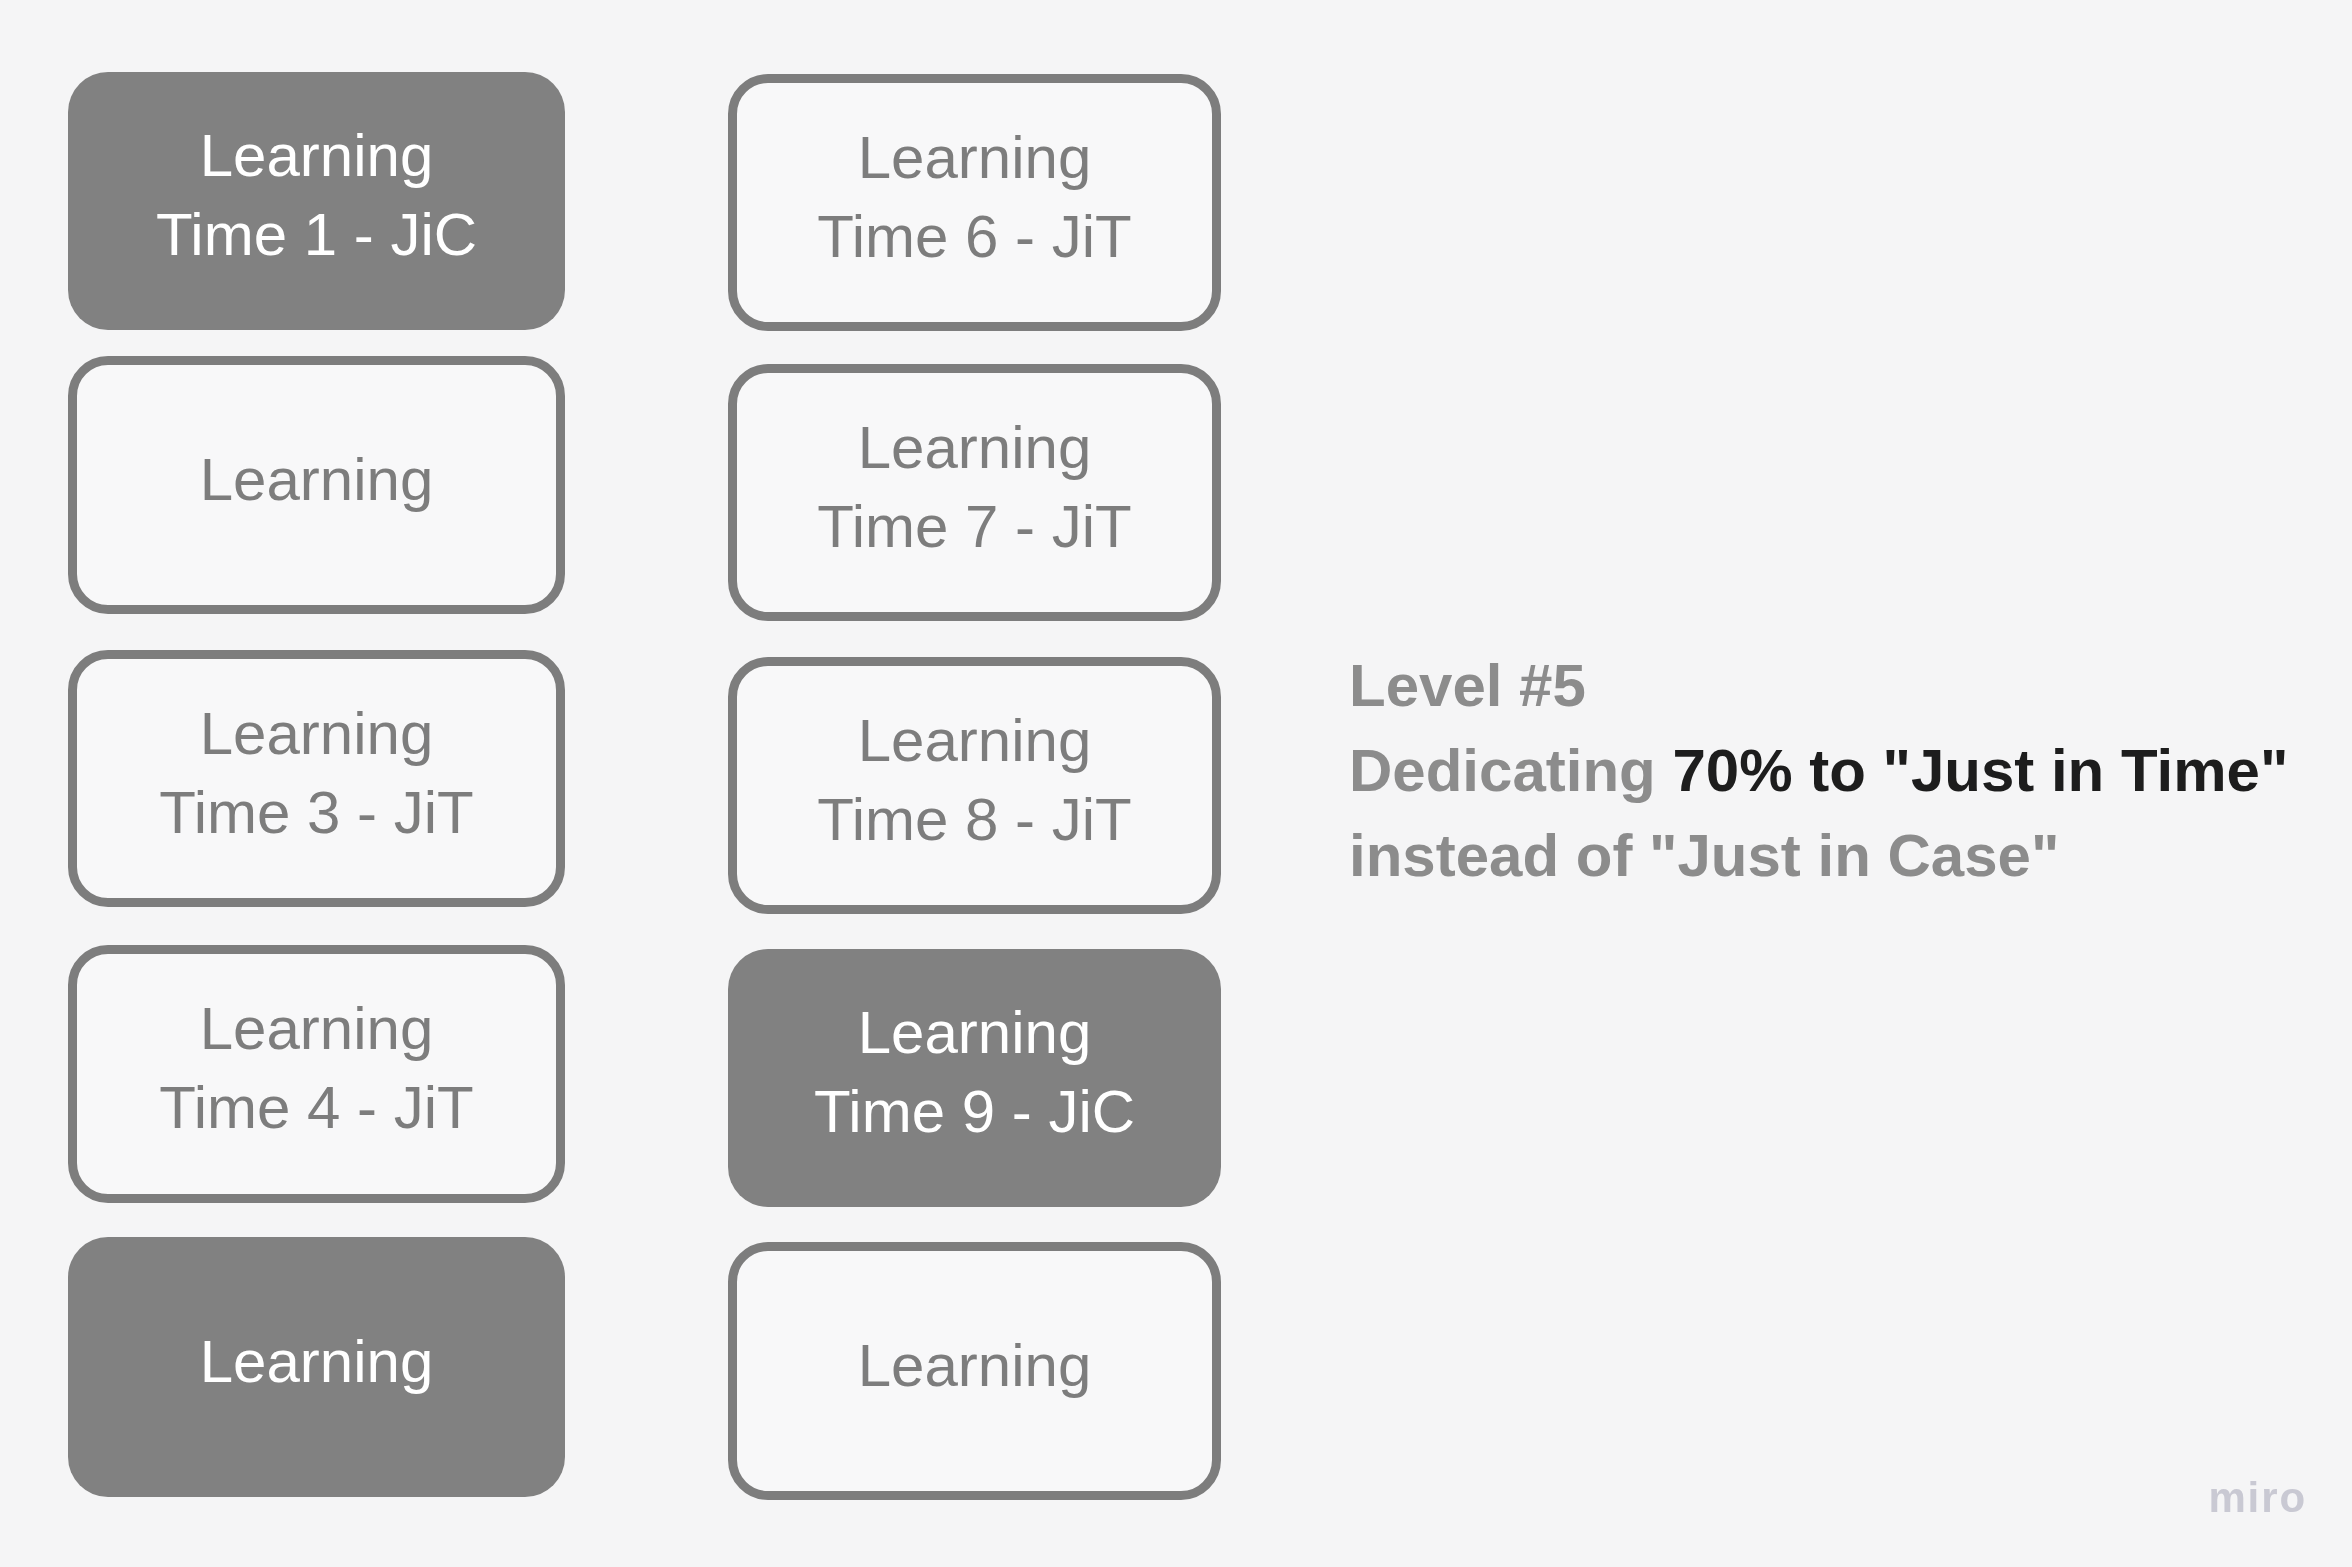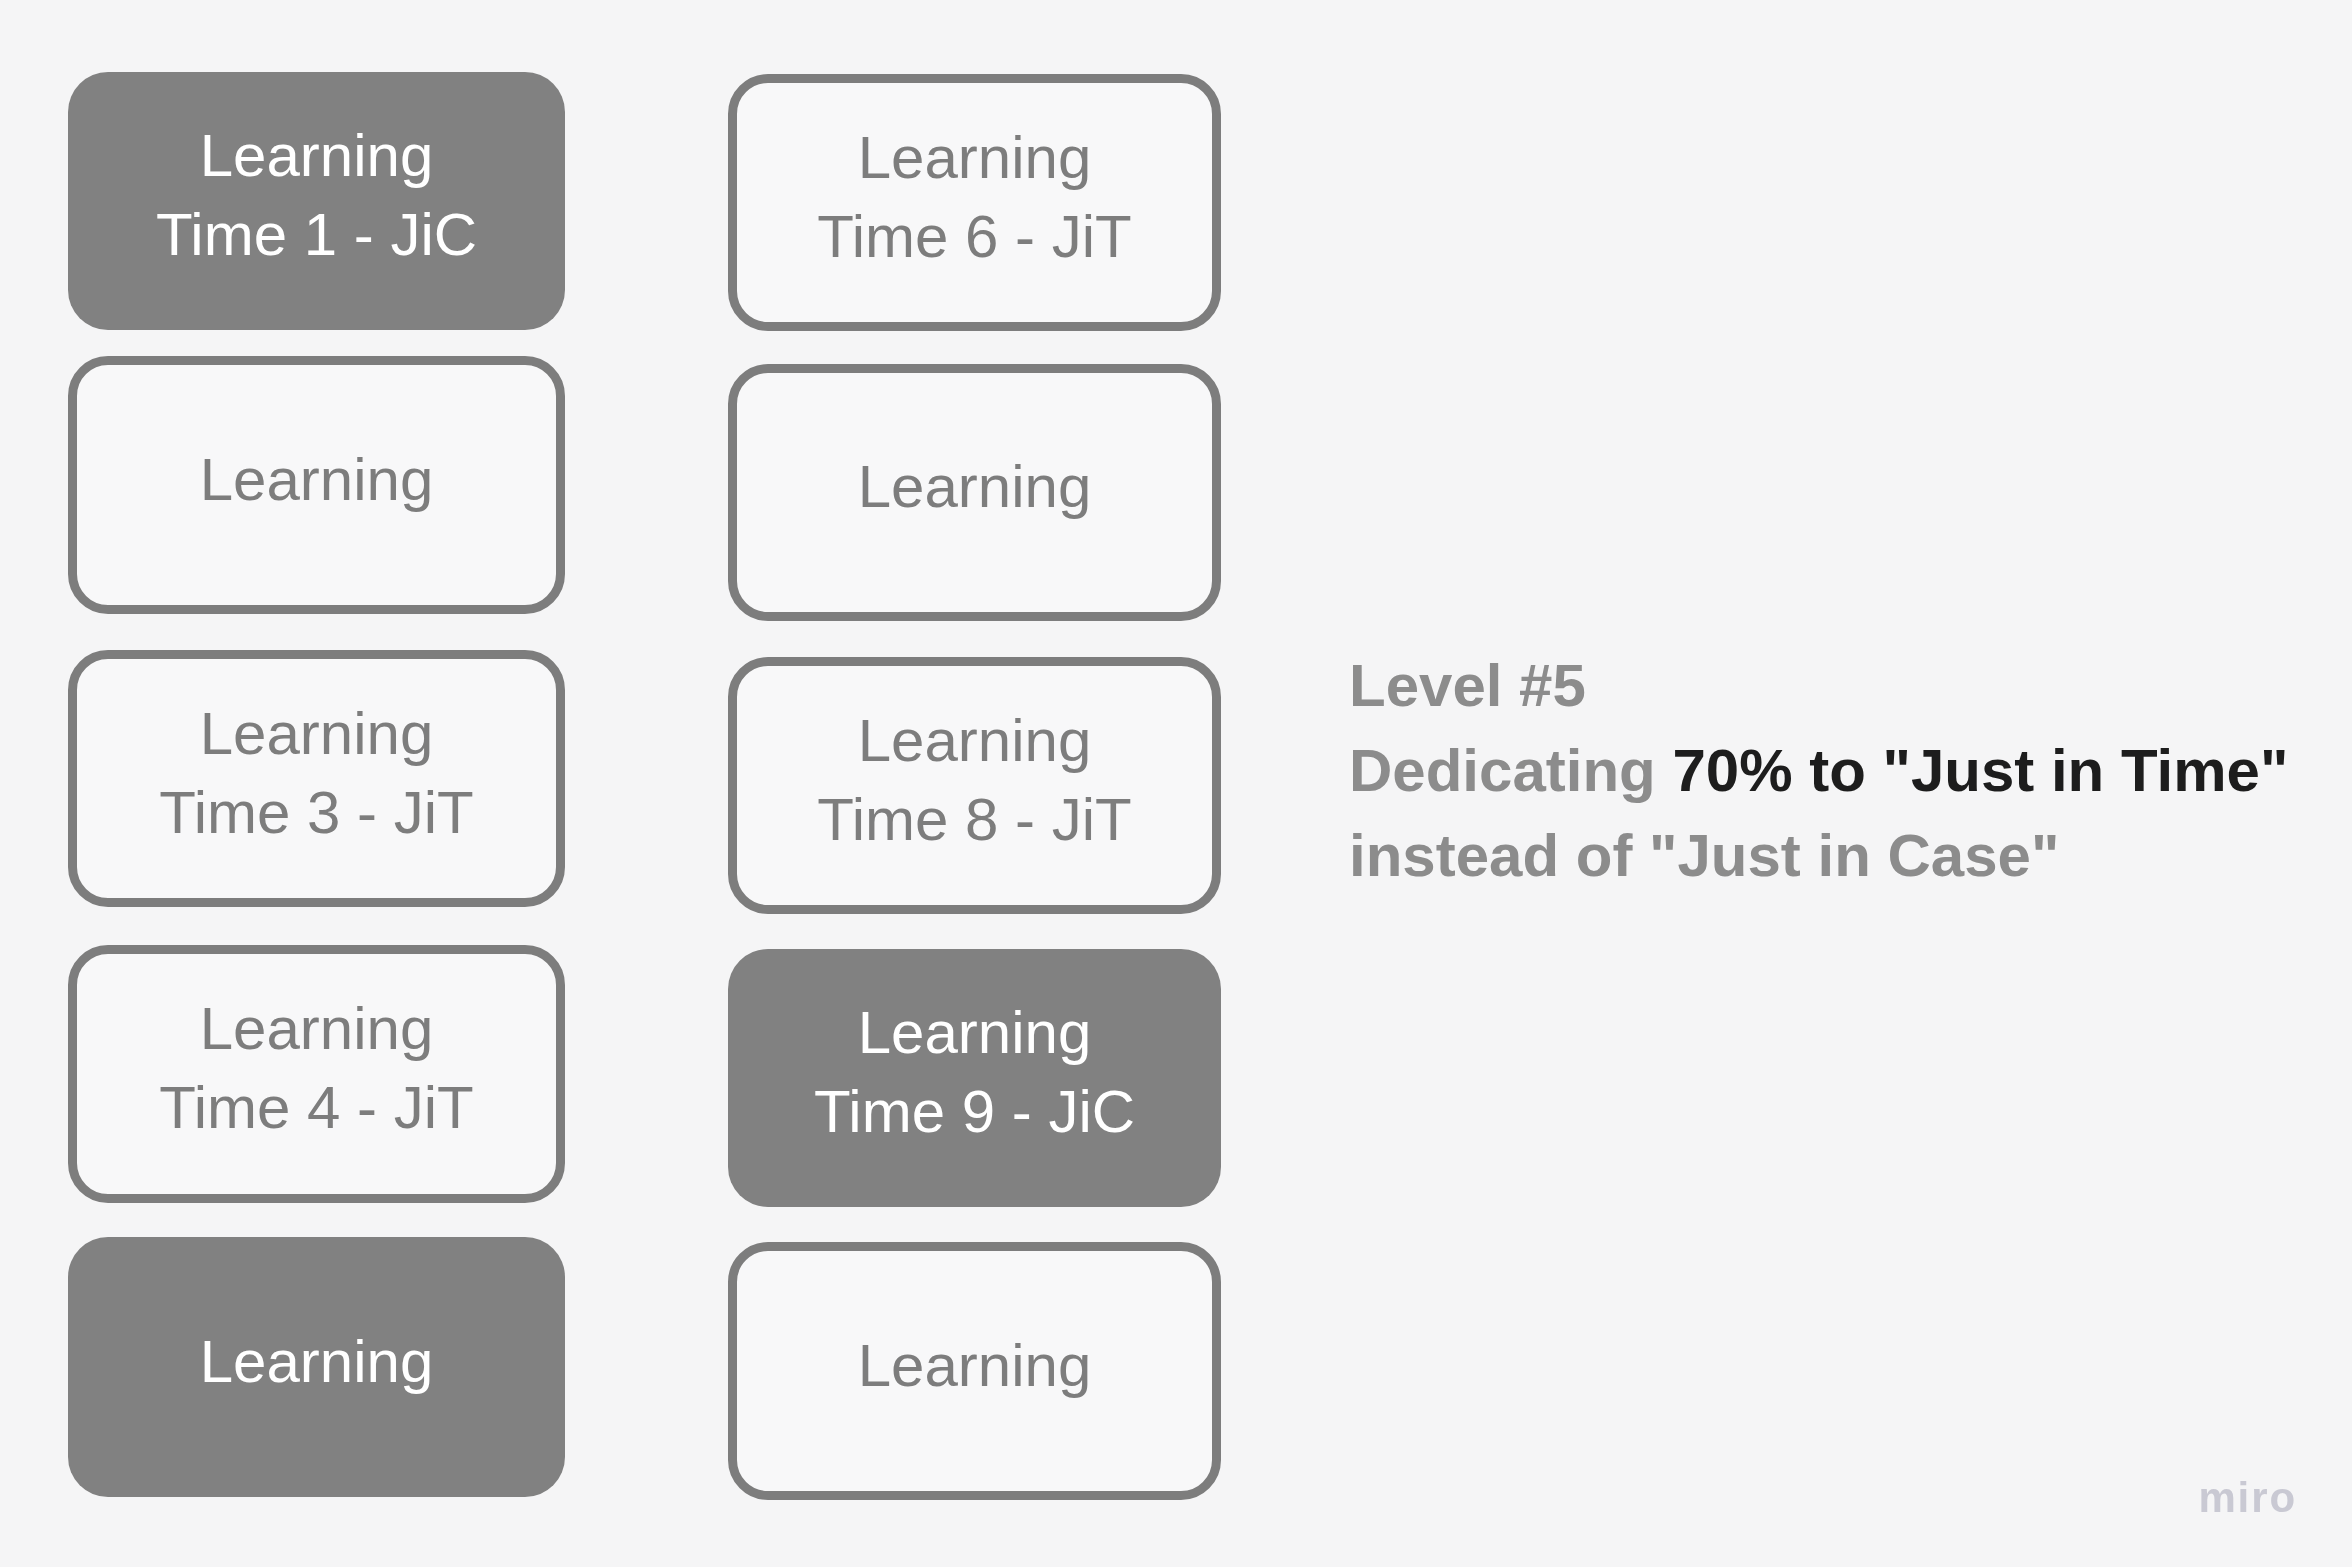--- a/index.html
+++ b/index.html
@@ -67,21 +67,21 @@
     font-size: 60px;
     line-height: 85px;
     color: #8c8c8c;
     white-space: nowrap;
   }
   .caption .dark { color: #1d1d1d; }
 
   
   .watermark {
     position: absolute;
-    right: 56px;
+    right: 46px;
     bottom: 46px;
     font-weight: 700;
     font-size: 42px;
     letter-spacing: 1.9px;
     color: #c9c9d3;
     user-select: none;
   }
 </style>
 </head>
 <body>
@@ -124,20 +124,21 @@
   <div class="card outline c6">
     <div class="card-label">
       <span>Learning</span>
       <span>Time 6 - JiT</span>
     </div>
   </div>
 
   <div class="card outline c7">
     <div class="card-label">
       <span>Learning</span>
+      <span>Time 7 - JiT</span>
     </div>
   </div>
 
   <div class="card outline c8">
     <div class="card-label">
       <span>Learning</span>
       <span>Time 8 - JiT</span>
     </div>
   </div>
 

